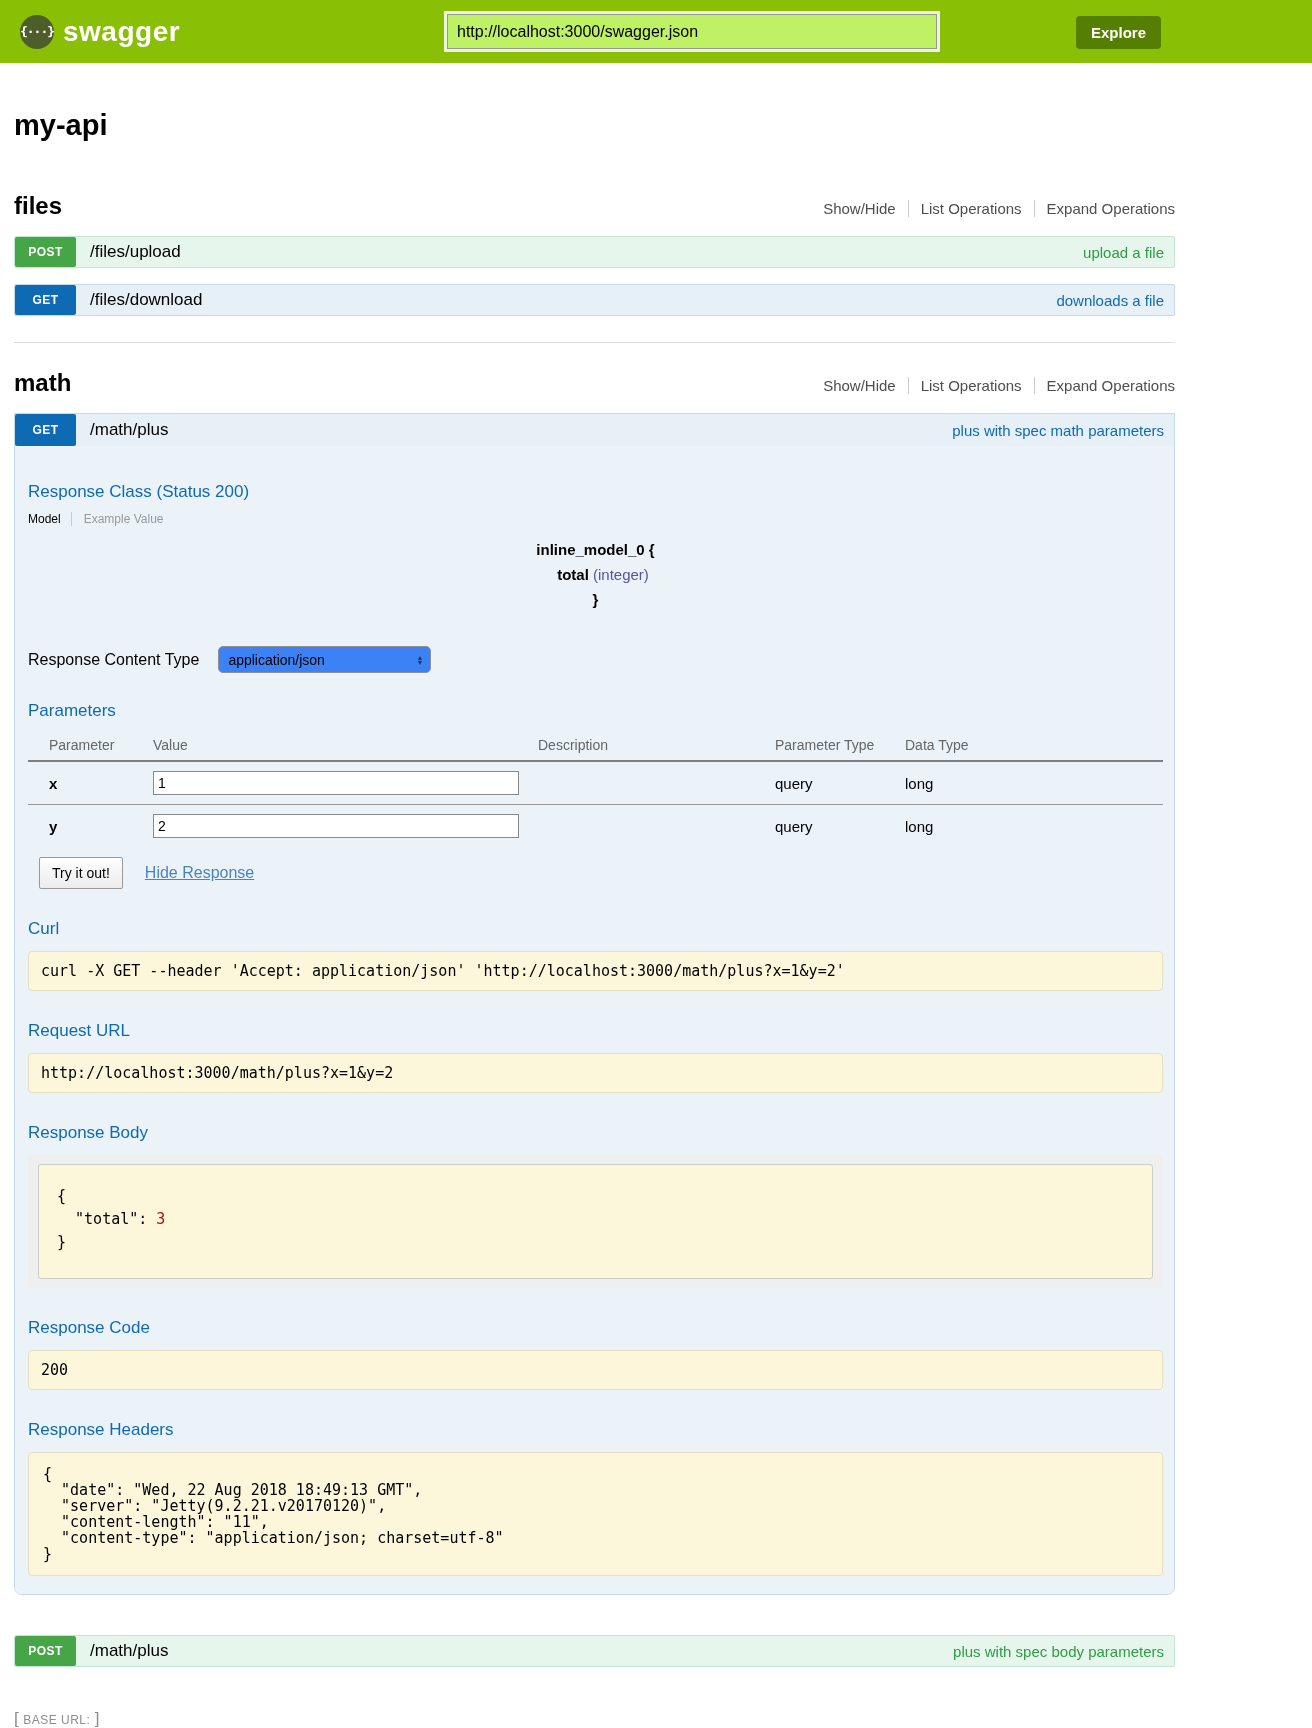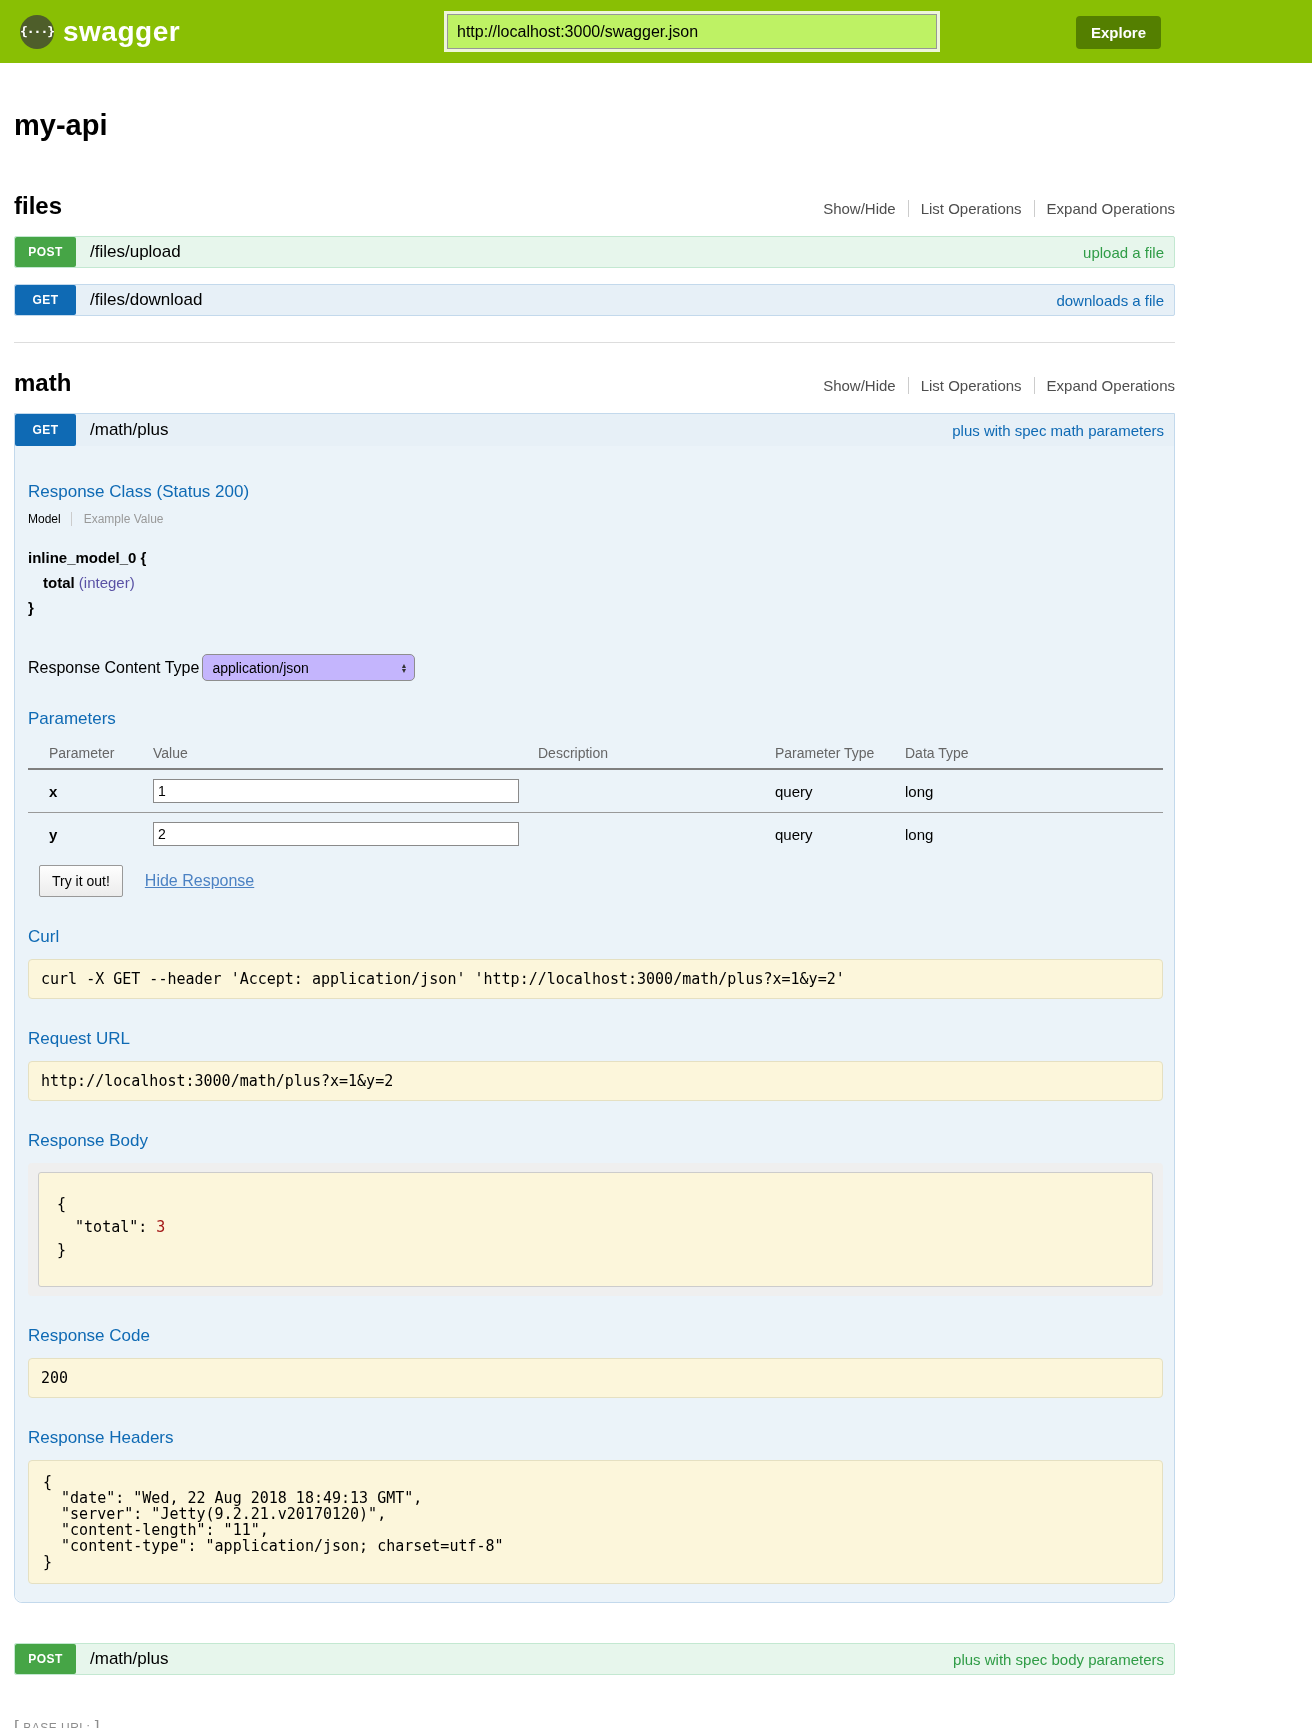--- a/index.html
+++ b/index.html
@@ -88,31 +88,31 @@
   .op-content { background: #ebf3f9; padding: 14px 11px 18px 13px; border-radius: 0 0 8px 8px; }
 
   .h-blue { color: #0f6ab4; font-size: 17px; font-weight: normal; }
   .mt-lg { margin-top: 30px; }
 
   .resp-class-head { margin-top: 22px; }
   .sig-tabs { display: flex; align-items: center; margin-top: 10px; font-size: 12px; }
   .sig-tab-model { color: #000; padding-right: 10px; cursor: pointer; }
   .sig-tab-example { color: #999; padding-left: 12px; border-left: 1px solid #ccc; cursor: pointer; }
 
-  .model-sig { margin-top: 20px; font-size: 15px; line-height: 1.65; }
+  .model-sig { margin-top: 12px; font-size: 15px; line-height: 1.65; text-align: center; }
   .model-sig .b { font-weight: bold; }
   .model-prop { padding-left: 15px; }
   .prop-type { color: #5a52a5; }
 
-  .rct-row { margin-top: 34px; display: flex; align-items: center; gap: 3px; }
+  .rct-row { margin-top: 34px; display: flex; align-items: center; gap: 19px; }
   .rct-label { font-size: 16px; }
   .fake-select {
     display: inline-flex; align-items: center;
     width: 213px; height: 27px;
-    background: #c4b5fd; border: 1px solid #8e8e8e; border-radius: 5px;
+    background: #3b82f6; border: 1px solid #8e8e8e; border-radius: 5px;
     padding: 0 7px 0 9px; font-size: 14px; cursor: pointer;
   }
   .fake-select .sel-arrows {
     margin-left: auto; display: flex; flex-direction: column; line-height: 5px;
     font-size: 7px; color: #333;
   }
 
   
   .params-heading { margin-top: 28px; }
   table.params { width: 100%; border-collapse: collapse; margin-top: 10px; }

